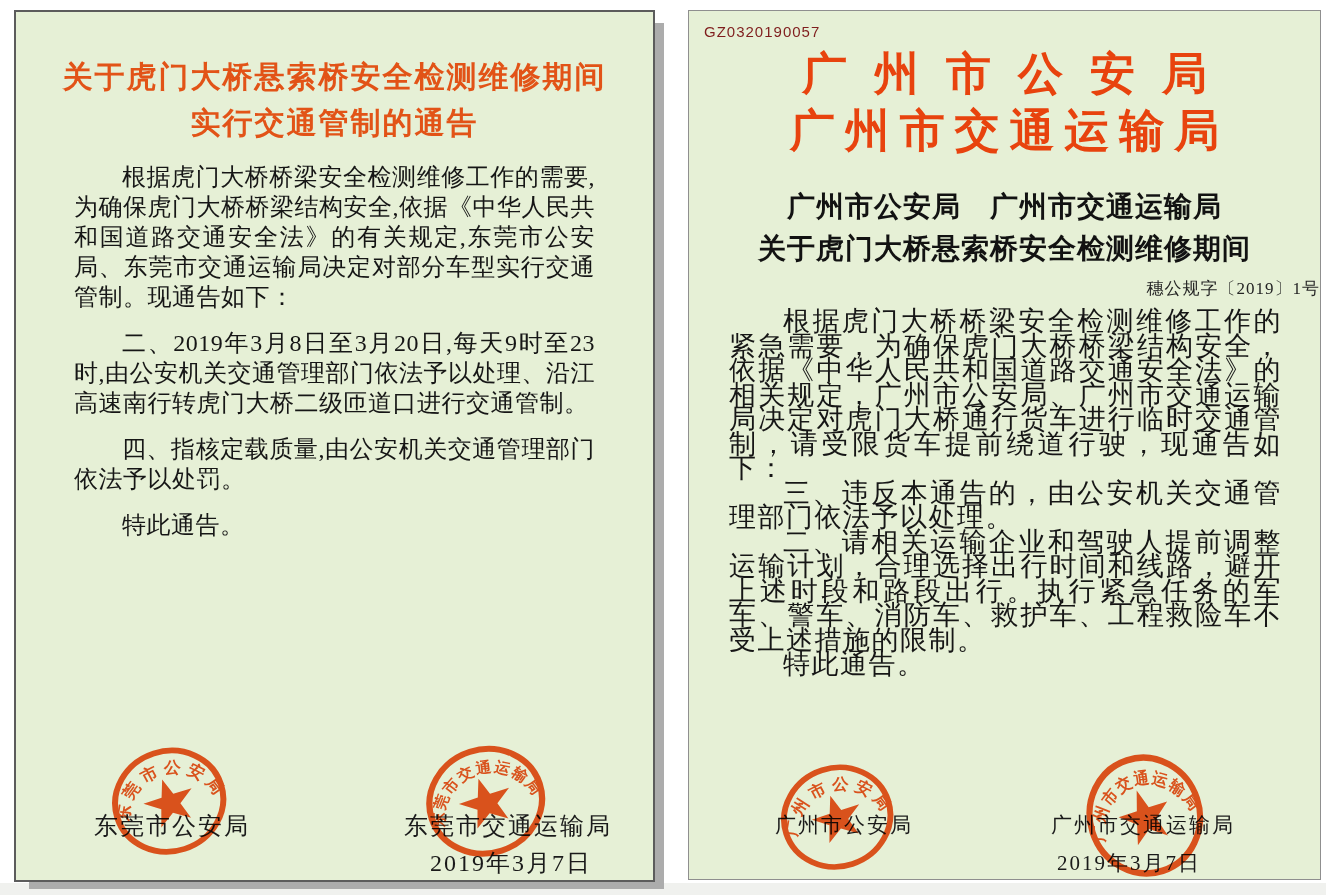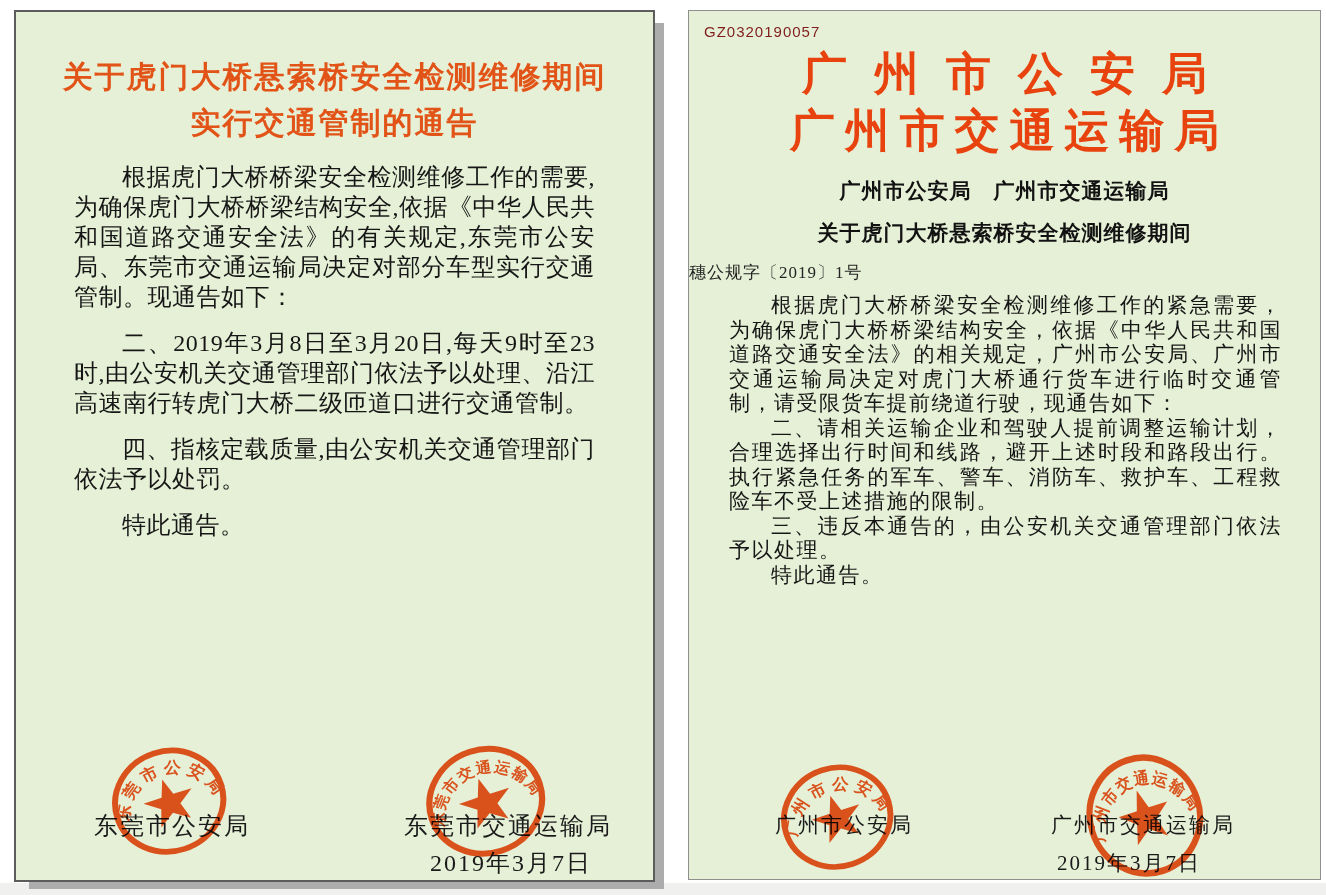--- a/index.html
+++ b/index.html
@@ -19,24 +19,24 @@
           text-align:justify;letter-spacing:0.5px;}
   .l-body p{margin:16px;text-indent:2em;}
 
   
   .gz-code{margin:12px 0 0 15px;font-family:"Liberation Sans","DejaVu Sans",sans-serif;
            font-size:15px;color:#7f1d1d;letter-spacing:1px;}
   .r-header{margin-top:6px;text-align:center;color:#e8430e;font-weight:bold;
             font-size:45px;line-height:57px;}
   .r-header .h1{letter-spacing:0.60em;text-indent:0.60em;}
   .r-header .h2{letter-spacing:0.22em;text-indent:0.22em;}
-  .r-subtitle{margin-top:10px;text-align:center;font-weight:bold;font-size:21px;
+  .r-subtitle{margin-top:26px;text-align:center;font-weight:bold;font-size:28px;
               line-height:42px;color:#121212;letter-spacing:1px;}
-  .r-docnum{margin-top:7px;text-align:left;font-size:17px;color:#242424;letter-spacing:1px;}
-  .r-body{margin:9px 38px 0 40px;font-size:21px;line-height:24.5px;color:#161616;
+  .r-docnum{margin-top:7px;text-align:right;font-size:17px;color:#242424;letter-spacing:1px;}
+  .r-body{margin:9px 38px 0 40px;font-size:27px;line-height:24.5px;color:#161616;
           text-align:justify;letter-spacing:1.5px;}
   .r-body p{margin:0;text-indent:2em;}
 
   
   .sig{position:absolute;color:#1a1a1a;white-space:nowrap;letter-spacing:2px;}
   .sig-l{font-size:24px;}
   .sig-r{font-size:21px;}
   .stamp{position:absolute;mix-blend-mode:multiply;opacity:0.93;transform:rotate(-18deg);z-index:3;}
   .ring{fill:none;stroke:#f04a10;stroke-width:5;}
   .star{fill:#f04a10;}
@@ -93,22 +93,22 @@
 
   <div class="r-subtitle">
     <div>广州市公安局　广州市交通运输局</div>
     <div>关于虎门大桥悬索桥安全检测维修期间</div>
   </div>
 
   <div class="r-docnum">穗公规字〔2019〕1号</div>
 
   <div class="r-body">
     <p>根据虎门大桥桥梁安全检测维修工作的紧急需要，为确保虎门大桥桥梁结构安全，依据《中华人民共和国道路交通安全法》的相关规定，广州市公安局、广州市交通运输局决定对虎门大桥通行货车进行临时交通管制，请受限货车提前绕道行驶，现通告如下：</p>
+    <p>三、违反本通告的，由公安机关交通管理部门依法予以处理。</p>
     <p>二、请相关运输企业和驾驶人提前调整运输计划，合理选择出行时间和线路，避开上述时段和路段出行。执行紧急任务的军车、警车、消防车、救护车、工程救险车不受上述措施的限制。</p>
-    <p>三、违反本通告的，由公安机关交通管理部门依法予以处理。</p>
     <p>特此通告。</p>
   </div>
 
   <span class="sig sig-r" style="left:86px;top:800px">广州市公安局</span>
   <span class="sig sig-r" style="left:362px;top:800px">广州市交通运输局</span>
   <span class="sig sig-r" style="left:368px;top:838px">2019年3月7日</span>
 
   <svg class="stamp" style="left:88px;top:748px;width:119px;height:112px" viewBox="0 0 100 100" preserveAspectRatio="none">
     <defs>
         <path id="arc3" d="M 12,68 A 38,40 0 1 1 88,68" fill="none"></path>

